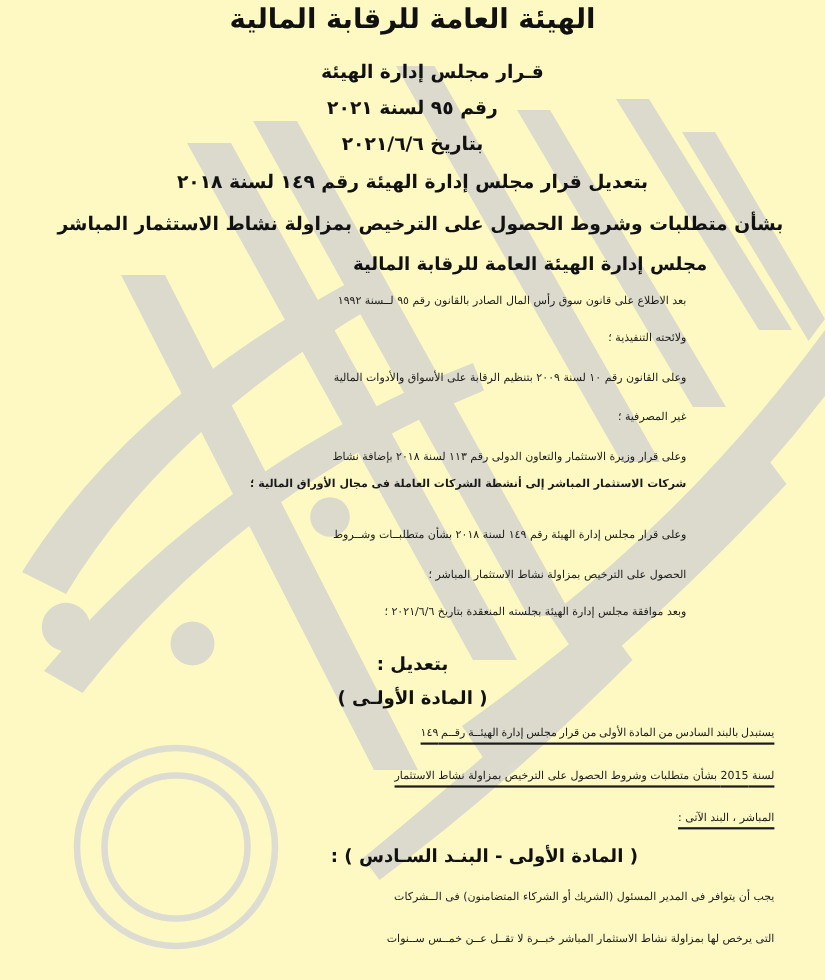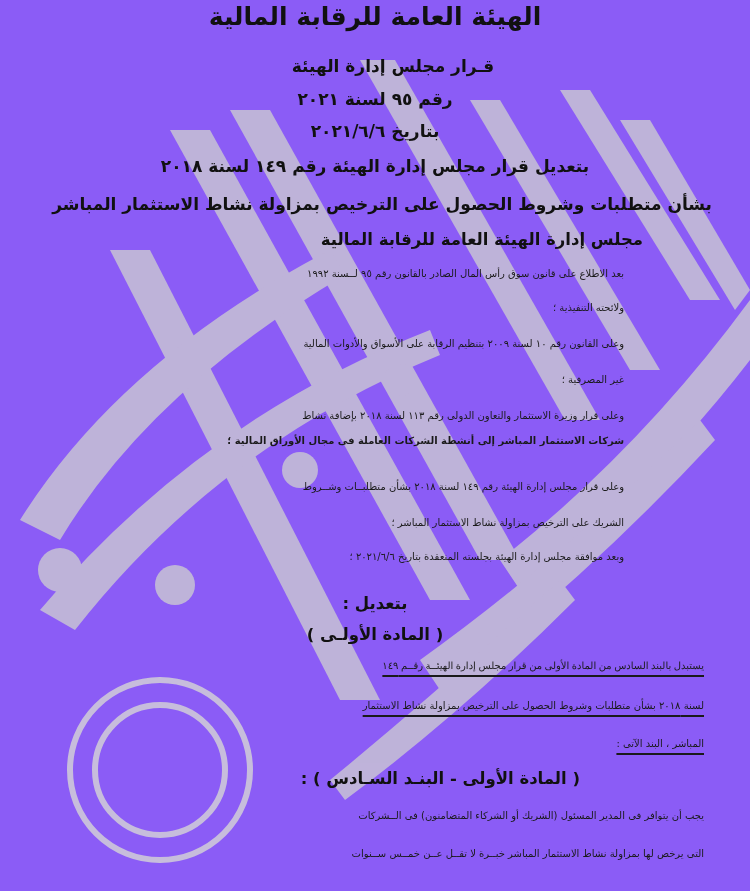--- a/index.html
+++ b/index.html
@@ -11,21 +11,21 @@
       width: 750px;
       height: 891px;
       overflow: hidden;
       position: relative;
       font-family: "DejaVu Sans", sans-serif;
       color: #111111;
     }
     .page {
       position: absolute;
       inset: 0;
-      background: #8b5cf6;
+      background: #fef9c3;
     }
     
     .watermark {
       position: absolute;
       inset: 0;
       pointer-events: none;
       z-index: 0;
     }
     .content {
       position: relative;
@@ -117,29 +117,29 @@
 
     <div class="line bold-head" style="top:230px; right:107px;">مجلس إدارة الهيئة العامة للرقابة المالية</div>
 
     <div class="line body-line" style="top:268px; right:126px; width:570px;">بعد الاطلاع على قانون سوق رأس المال الصادر بالقانون رقم ٩٥ لــسنة ١٩٩٢</div>
     <div class="line body-line" style="top:302px; right:126px;">ولائحته التنفيذية ؛</div>
     <div class="line body-line" style="top:338px; right:126px;">وعلى القانون رقم ١٠ لسنة ٢٠٠٩ بتنظيم الرقابة على الأسواق والأدوات المالية</div>
     <div class="line body-line" style="top:374px; right:126px;">غير المصرفية ؛</div>
     <div class="line body-line" style="top:410px; right:126px;">وعلى قرار وزيرة الاستثمار والتعاون الدولى رقم ١١٣ لسنة ٢٠١٨ بإضافة نشاط</div>
     <div class="line body-line" style="top:435px; right:126px;font-weight:bold;">شركات الاستثمار المباشر إلى أنشطة الشركات العاملة فى مجال الأوراق المالية ؛</div>
     <div class="line body-line" style="top:481px; right:126px;">وعلى قرار مجلس إدارة الهيئة رقم ١٤٩ لسنة ٢٠١٨ بشأن متطلبــات وشــروط</div>
-    <div class="line body-line" style="top:517px; right:126px;">الشريك على الترخيص بمزاولة نشاط الاستثمار المباشر ؛</div>
+    <div class="line body-line" style="top:517px; right:126px;">الحصول على الترخيص بمزاولة نشاط الاستثمار المباشر ؛</div>
     <div class="line body-line" style="top:551px; right:126px;">وبعد موافقة مجلس إدارة الهيئة بجلسته المنعقدة بتاريخ ٢٠٢١/٦/٦ ؛</div>
 
     <div class="line center bold-head" style="top:594px;">بتعديل :</div>
 
     <div class="line center bold-head" style="top:625px;">( المادة الأولـى )</div>
 
     <div class="line body-line underlined" style="top:660px; right:46px;font-family:Liberation Serif, serif;">يستبدل بالبند السادس من المادة الأولى من قرار مجلس إدارة الهيئــة رقــم ١٤٩</div>
-    <div class="line body-line underlined" style="top:700px; right:46px;">لسنة ٢٠١٨ بشأن متطلبات وشروط الحصول على الترخيص بمزاولة نشاط الاستثمار</div>
+    <div class="line body-line underlined" style="top:700px; right:46px;">لسنة 2015 بشأن متطلبات وشروط الحصول على الترخيص بمزاولة نشاط الاستثمار</div>
     <div class="line body-line underlined" style="top:738px; right:46px;">المباشر ، البند الآتى :</div>
 
     <div class="line bold-head" style="top:769px; right:170px;">( المادة الأولى - البنـد السـادس ) :</div>
 
     <div class="line body-line" style="top:810px; right:46px;">يجب أن يتوافر فى المدير المسئول (الشريك أو الشركاء المتضامنون) فى الــشركات</div>
     <div class="line body-line" style="top:848px; right:46px;">التى يرخص لها بمزاولة نشاط الاستثمار المباشر خبــرة لا تقــل عــن خمــس ســنوات</div>
 
   </div>
 </div>
 

